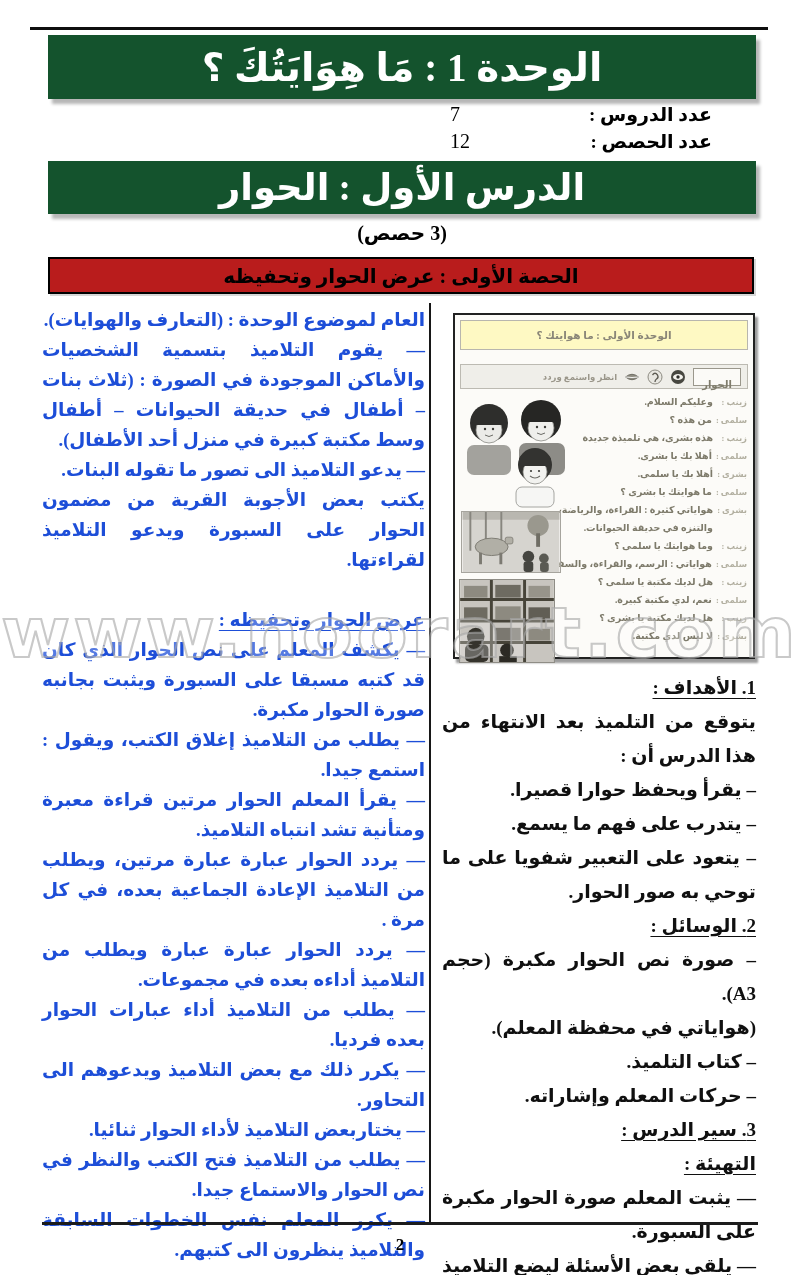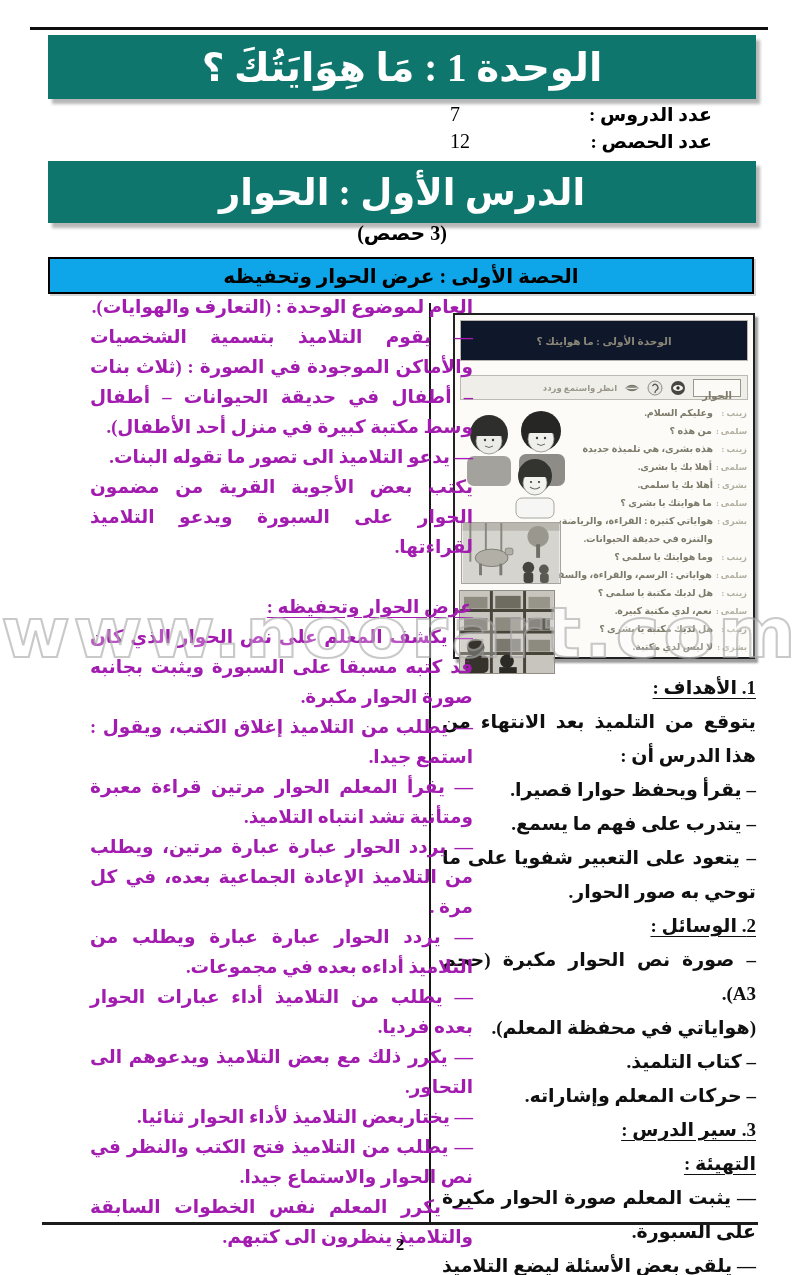--- a/index.html
+++ b/index.html
@@ -2,74 +2,74 @@
 <html lang="ar"><head>
 <meta charset="utf-8">
 <style>
   * { margin:0; padding:0; box-sizing:border-box; }
   html,body { width:800px; }
   body { background:#ffffff; font-family:"Liberation Serif","DejaVu Sans",sans-serif; }
   .page { position:relative; width:800px; height:1275px; background:#ffffff; overflow:hidden; }
 
   .top-rule { position:absolute; left:30px; top:27px; width:738px; height:3px; background:#0e0e0e; }
 
-  .black-bar { position:absolute; left:48px; width:708px; background:#0f766e;
+  .black-bar { position:absolute; left:48px; width:708px; background:#14532d;
     color:#ffffff; display:flex; align-items:center; justify-content:center;
     direction:rtl; font-weight:bold; box-shadow:4px 5px 3px #b7b7b7; }
   .bar-unit { top:35px; height:64px; font-size:39px; }
-  .bar-lesson { top:161px; height:62px; font-size:37px; }
+  .bar-lesson { top:161px; height:53px; font-size:37px; }
 
   .counts { position:absolute; top:101px; right:88px; width:262px; direction:rtl; }
   .count-row { display:flex; justify-content:space-between; align-items:center; height:27px; }
   .count-label { font-weight:bold; font-size:19px; }
   .count-value { font-size:20px; }
 
   .periods-note { position:absolute; left:48px; top:221px; width:708px; text-align:center;
     font-size:20px; font-weight:bold; direction:rtl; }
 
   .session-box { position:absolute; left:48px; top:257px; width:706px; height:37px;
-    border:2px solid #000; background:#0ea5e9; display:flex; align-items:center; justify-content:center;
+    border:2px solid #000; background:#b91c1c; display:flex; align-items:center; justify-content:center;
     font-size:20px; font-weight:bold; direction:rtl; box-shadow:2px 2px 0 #d6d6d6; }
 
   .divider { position:absolute; left:429px; top:303px; width:2px; height:919px; background:#171717; }
   .bottom-rule { position:absolute; left:42px; top:1222px; width:716px; height:3px; background:#1c1c1c; }
   .page-number { position:absolute; left:0; top:1235px; width:100%; text-align:center;
     font-size:17px; font-weight:bold; }
 
   
   .col-right { position:absolute; left:442px; top:305px; width:314px; direction:rtl; }
   .rtext { font-size:19px; line-height:34px; font-weight:bold; text-align:justify; color:#101010; }
   .rtext p { margin:0; }
   .sec-title { text-decoration:underline; text-underline-offset:4px; }
 
   
   .figure { width:302px; height:346px; margin:8px 1px 12px auto; border:2px solid #212121;
     background:#fcfbf8; box-shadow:3px 4px 2px #9c9c9c; direction:rtl; }
-  .fig-header { margin:5px 5px 14px; height:41px; background:#0f172a; border:1px solid #b8b6ae;
+  .fig-header { margin:5px 5px 14px; height:30px; background:#fef9c3; border:1px solid #b8b6ae;
     display:flex; align-items:center; justify-content:center;
     font-size:10.5px; font-weight:bold; color:#8a8678; }
   .fig-toolbar { margin:7px 5px 0; height:25px; background:#efeee9; border:1px solid #bcbab2;
     display:flex; direction:rtl; align-items:center; gap:7px; padding:0 6px; }
   .dialog-tab { border:1px solid #9a978c; background:#fbfaf7; padding:8px 8px; height:17px;
     line-height:16px; font-size:10px; font-weight:bold; color:#7f7c6c; }
   .tb-icon { width:16px; height:16px; flex:0 0 auto; }
   .tb-caption { font-size:8.5px; font-weight:bold; color:#9a968a; }
   .fig-body { position:relative; margin:2px 6px 0 4px; height:272px; }
   .dlg-row { height:18px; line-height:18px; white-space:nowrap; text-align:right;
     font-weight:bold; overflow:visible; }
   .spk { display:inline-block; min-width:30px; color:#b2afa0; font-size:8.5px; }
   .txt { color:#7d7a6a; font-size:9.5px; }
   .illu { position:absolute; }
   .illu-girls   { left:0;  top:8px;   width:122px; height:110px; }
   .illu-zoo     { left:2px; top:120px; width:100px; height:62px; border:1px solid #a6a49d; }
   .illu-library { left:0;  top:188px; width:96px;  height:84px;  border:1px solid #8f8d86; }
 
   
-  .col-left { position:absolute; left:42px; top:292px; width:383px; direction:rtl;
-    font-size:18.5px; line-height:30px; font-weight:bold; text-align:justify; color:#a21caf;margin-left:48px; }
+  .col-left { position:absolute; left:42px; top:305px; width:383px; direction:rtl;
+    font-size:18.5px; line-height:30px; font-weight:bold; text-align:justify; color:#1d4ed8; }
   .col-left p { margin:0; }
   .subhead { margin-top:30px !important; text-decoration:underline; text-underline-offset:4px; }
 
   
   .watermark { position:absolute; left:-20px; top:592px; width:840px; text-align:center;
     font-family:"DejaVu Sans",sans-serif; font-weight:bold; font-size:70px; letter-spacing:3px;
     color:rgba(255,255,255,0.25); -webkit-text-stroke:2px rgba(168,168,168,0.62);
     transform:scaleX(1.07); pointer-events:none; z-index:9; white-space:nowrap; }
 </style>
 </head>

